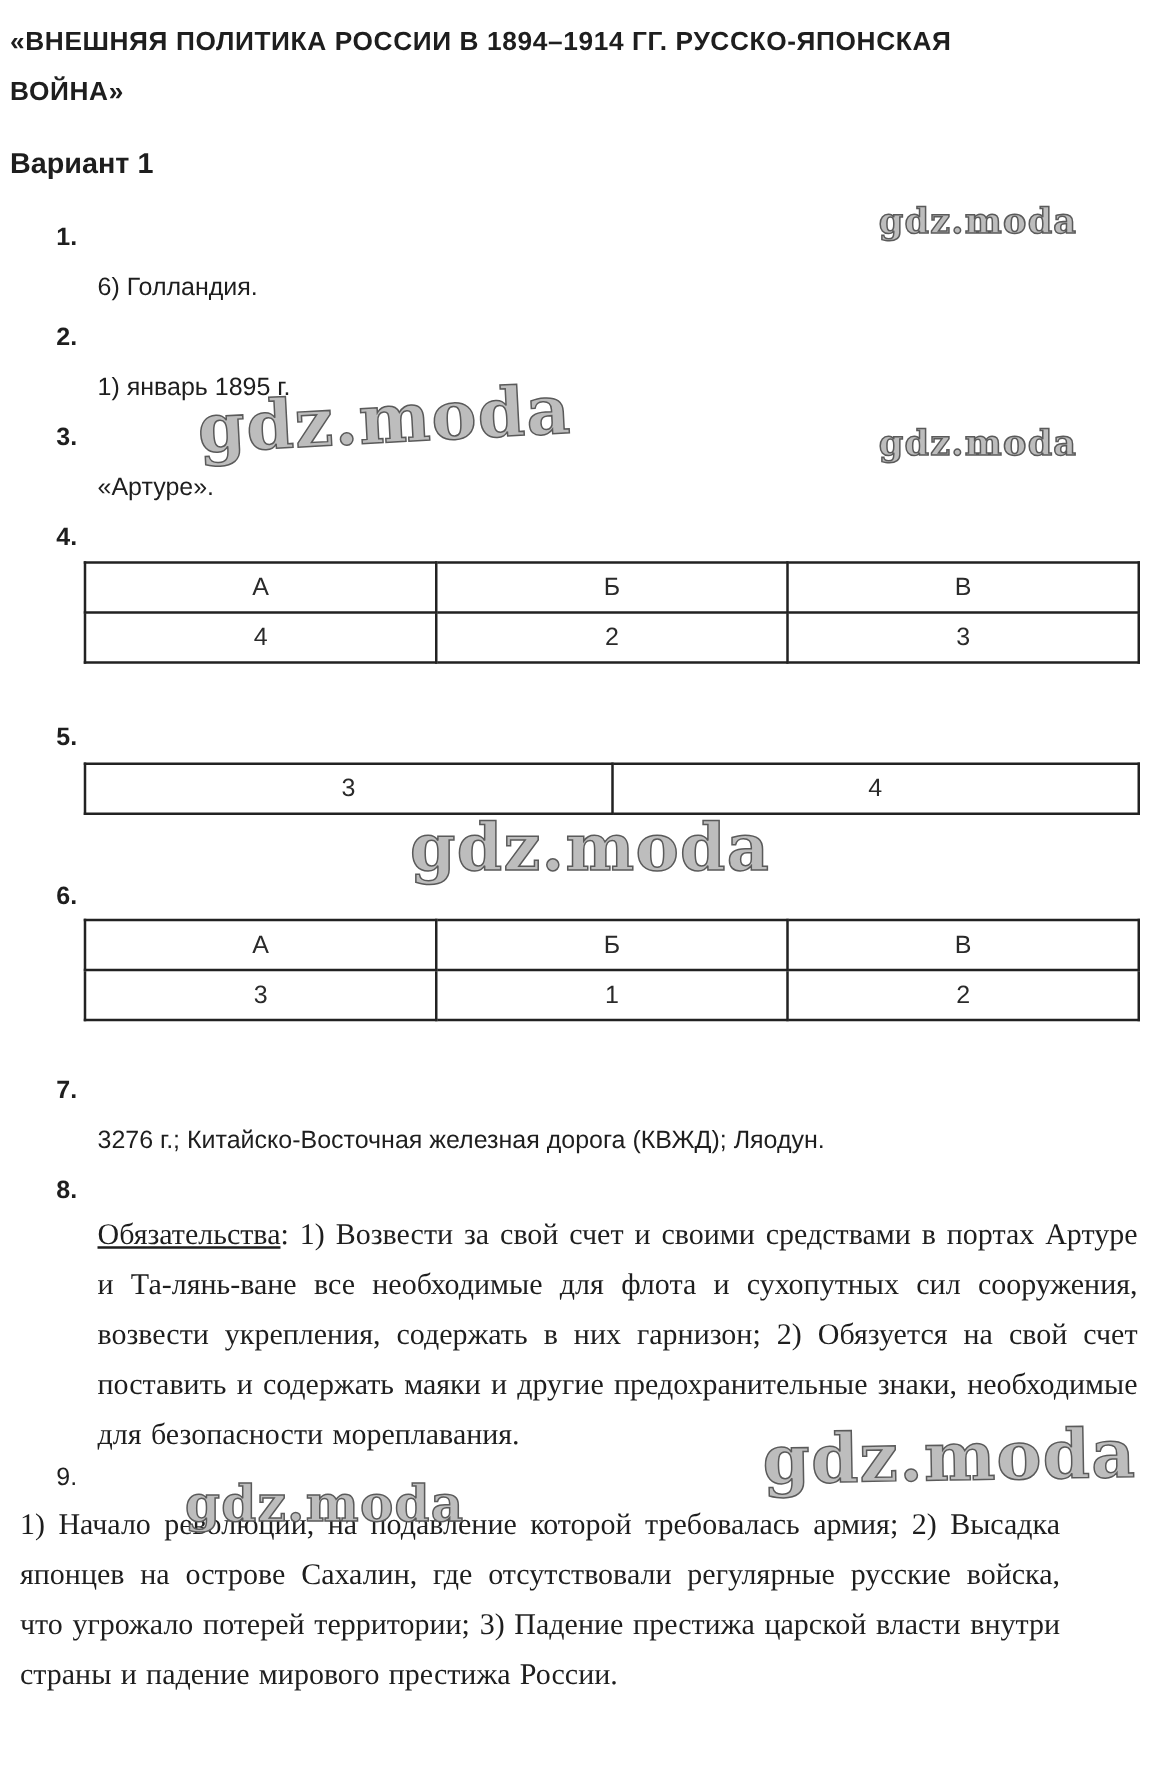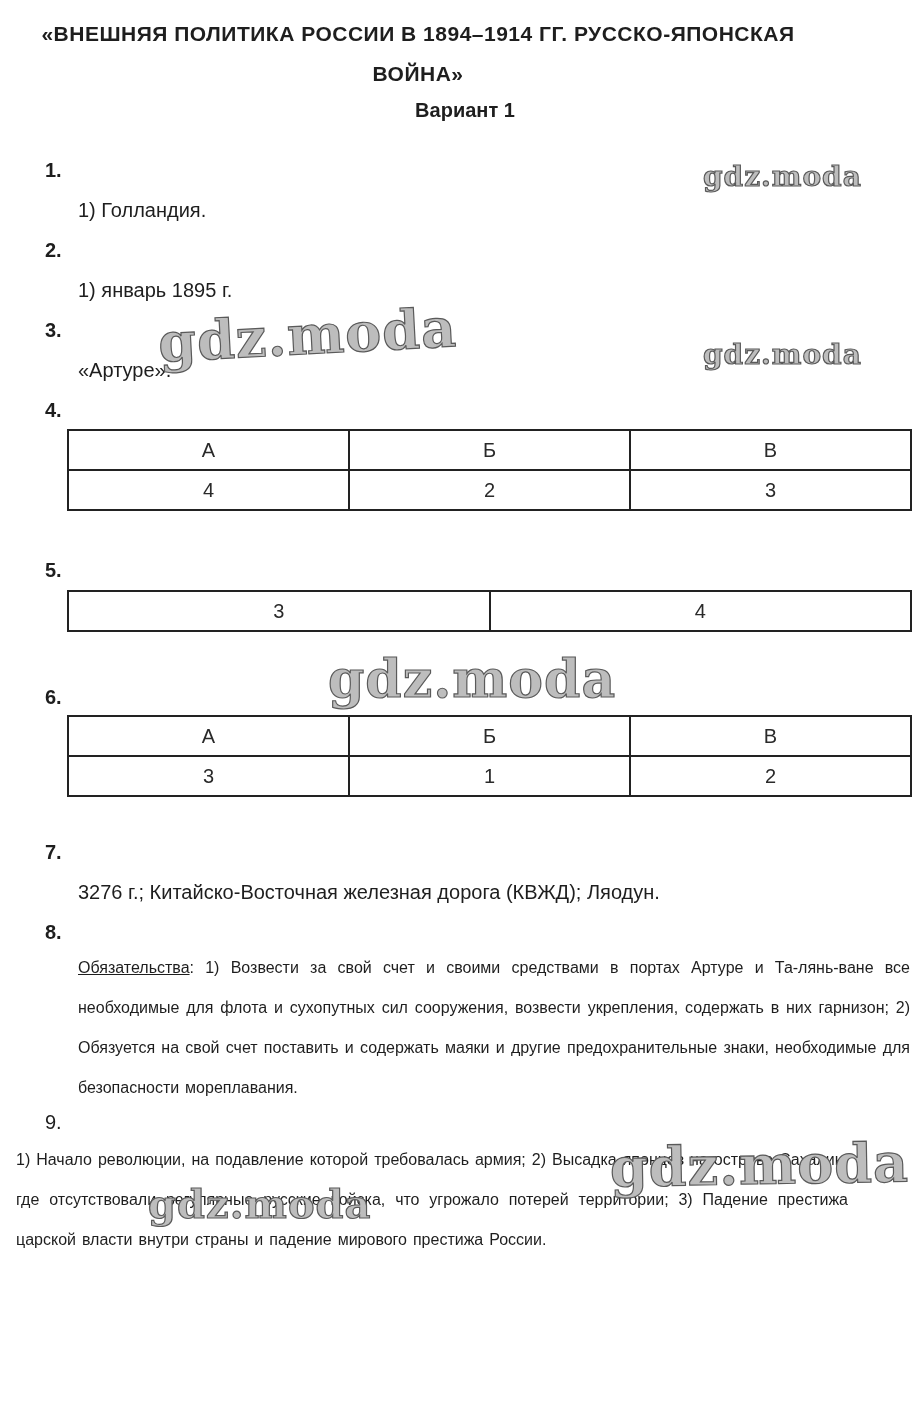--- a/index.html
+++ b/index.html
@@ -14,28 +14,26 @@
   }
 
   
   .doc-title {
     margin: 14px 0 0 8px;
     max-width: 820px;
     font-size: 21px;
     font-weight: 700;
     line-height: 40px;
     letter-spacing: 0.5px;
-    text-align: center;
   }
   .variant {
-    margin: 4px 0 0 8px;
-    font-size: 20px;
+    margin: 24px 0 0 8px;
+    font-size: 23px;
     font-weight: 700;
     line-height: 24px;
-    text-align: center;
   }
 
   
   .qnum {
     margin: 16px 0 0 45px;
     font-size: 20px;
     font-weight: 700;
     line-height: 24px;
   }
   .qnum.first { margin-top: 36px; }
@@ -47,24 +45,25 @@
 
   .ansline {
     margin: 16px 0 0 78px;
     font-size: 20px;
     line-height: 24px;
   }
 
   .para {
     margin: 4px 0 0 78px;
     width: 832px;
-    font-size: 16px;
+    font-size: 24px;
     line-height: 40px;
     text-align: justify;
     word-spacing: 1.5px;
+    font-family: Liberation Serif, serif;
   }
   .para .underlined { text-decoration: underline; }
   .para-line {
     margin: 0 0 0 78px;
     width: 832px;
     font-size: 20px;
     line-height: 40px;
   }
   .para.p9 { margin-top: 6px; margin-left: 16px; }
 
@@ -116,21 +115,21 @@
     <span class="wm wm-s2">gdz.moda</span>
     <span class="wm wm-b2">gdz.moda</span>
     <span class="wm wm-b3">gdz.moda</span>
     <span class="wm wm-m1">gdz.moda</span>
   </div>
 
   <div class="doc-title">«ВНЕШНЯЯ ПОЛИТИКА РОССИИ В 1894–1914 ГГ. РУССКО-ЯПОНСКАЯ ВОЙНА»</div>
   <div class="variant">Вариант 1</div>
 
   <div class="qnum first">1.</div>
-  <div class="ansline">1) Голландия.</div>
+  <div class="ansline">6) Голландия.</div>
 
   <div class="qnum">2.</div>
   <div class="ansline">1) январь 1895 г.</div>
 
   <div class="qnum">3.</div>
   <div class="ansline">«Артуре».</div>
 
   <div class="qnum">4.</div>
   <table class="ans-table">
     <tbody>

